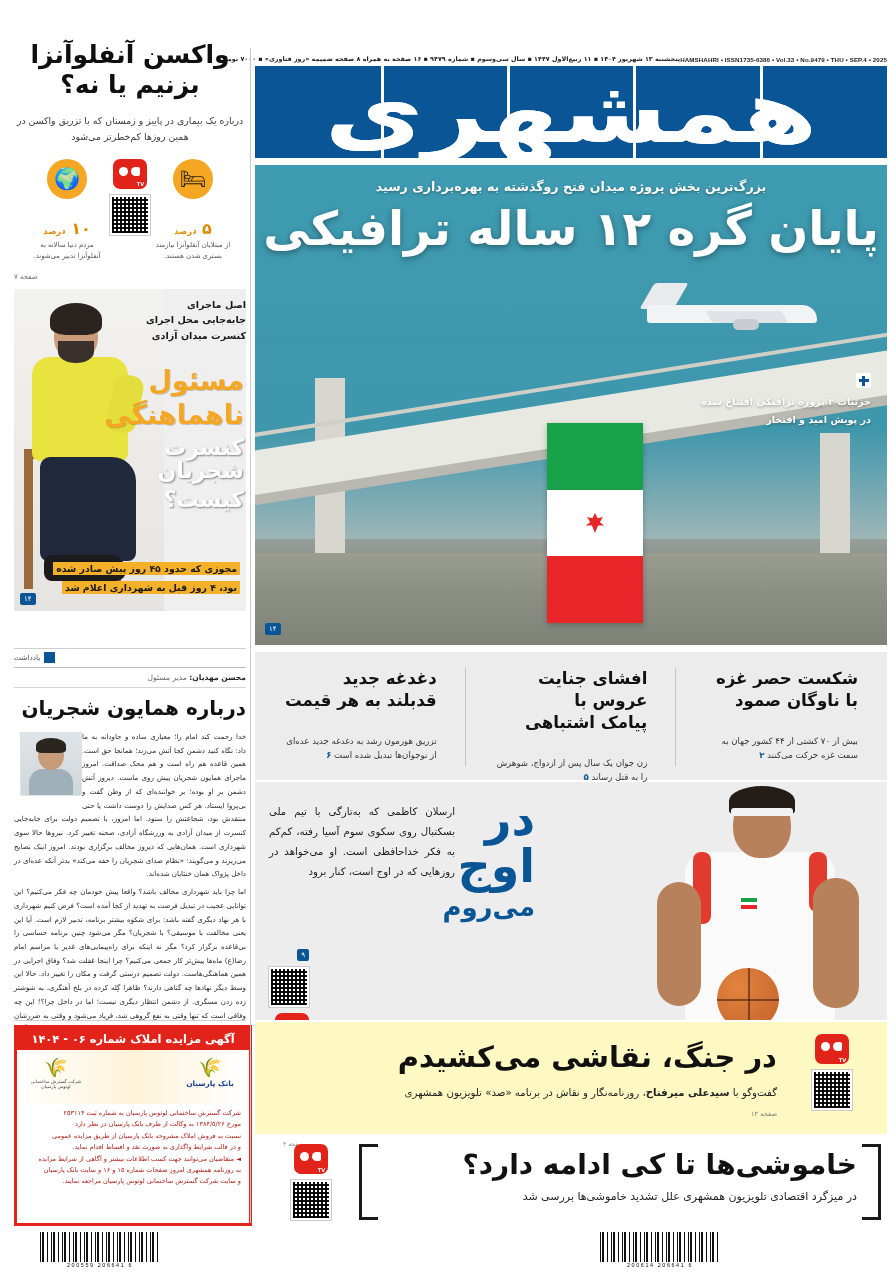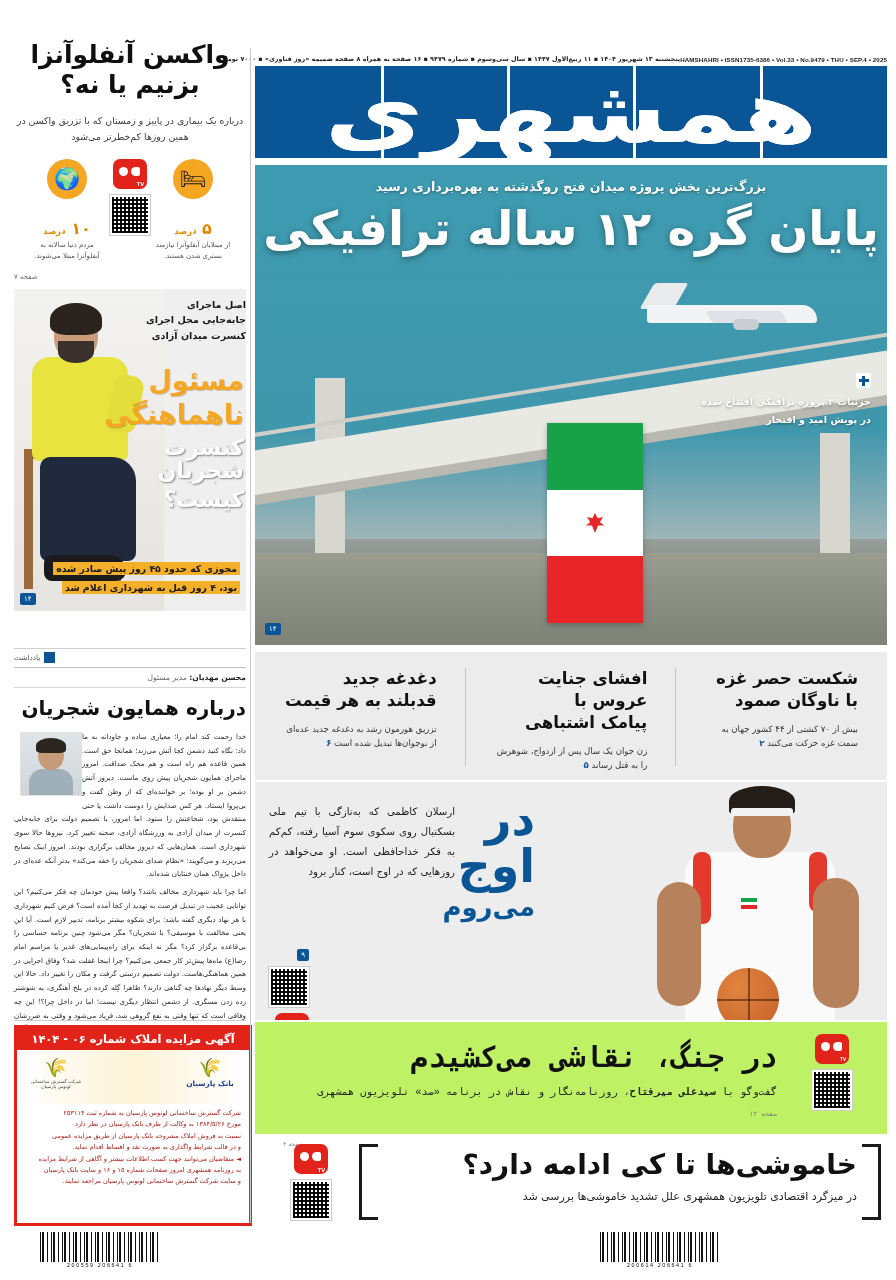--- a/index.html
+++ b/index.html
@@ -151,21 +151,21 @@
   .plus-ico:before,.plus-ico:after{content:"";position:absolute;background:#0a5596;}
   .plus-ico:before{left:6.2px;top:2.5px;width:2.6px;height:10px;}
   .plus-ico:after{left:2.5px;top:6.2px;width:10px;height:2.6px;}
   .hero-pg{position:absolute;left:10px;bottom:10px;}
 
   
   .briefs{position:absolute;left:255px;top:652px;width:632px;height:128px;background:#ececec;display:flex;direction:rtl;}
   .brief{flex:1;padding:16px 29px 0;direction:rtl;text-align:right;position:relative;}
   .brief + .brief:before{content:"";position:absolute;right:0;top:16px;bottom:14px;width:1px;background:#c4c4c4;}
   .brief h3{margin:0;font-size:16.6px;font-weight:bold;line-height:1.32;color:#111;letter-spacing:-.4px;}
-  .brief p{margin:10px 0 0;font-size:8.6px;line-height:1.68;color:#333;}
+  .brief p{margin:22px 0 0;font-size:8.6px;line-height:1.68;color:#333;}
   .brief .pg{color:#0a5596;font-weight:bold;}
 
   
   .editorial{position:absolute;left:14px;top:652px;width:232px;}
   .ed-top{display:flex;justify-content:flex-end;align-items:center;gap:4px;direction:rtl;}
   .ed-label{font-size:7.4px;color:#555;}
   .ed-sq{width:11px;height:11px;background:#0a5596;}
   .ed-rule{height:1px;background:#bdbdbd;margin:4px 0 5px;}
   .ed-author{direction:rtl;text-align:right;font-size:7.6px;color:#222;}
   .ed-author b{font-weight:bold;}
@@ -229,21 +229,21 @@
   .sp-title .l2{font-size:26px;display:block;margin-top:4px;}
   .sp-text{
     position:absolute;left:14px;top:20px;width:186px;direction:rtl;text-align:justify;
     font-size:10.2px;line-height:1.95;color:#1c1c1c;
   }
   .sp-meta{position:absolute;left:14px;top:160px;}
   .sp-meta .qr{margin:6px 0 0;}
   .sp-tv{margin-top:6px;}
 
   
-  .interview{position:absolute;left:255px;top:1022px;width:632px;height:112px;background:#bef264;font-family:Liberation Mono, monospace;}
+  .interview{position:absolute;left:255px;top:1022px;width:632px;height:112px;background:#fef9c3;}
   .iv-title{
     position:absolute;right:110px;top:18px;left:14px;direction:rtl;text-align:right;
     font-size:29px;font-weight:bold;color:#111;letter-spacing:-1px;
   }
   .iv-sub{
     position:absolute;right:110px;top:62px;left:14px;direction:rtl;text-align:right;
     font-size:10.2px;color:#222;line-height:1.7;
   }
   .iv-sub b{font-weight:bold;}
   .iv-pg{position:absolute;right:110px;top:88px;direction:rtl;font-size:6.6px;color:#777;}
@@ -313,21 +313,21 @@
           </div>
           <div class="qr"></div>
         </div>
 
         <div class="stat" style="left:14px;top:0">
           <div class="circ">🌍</div>
           <div class="num">
             <span>۱۰</span>
             <small>درصد</small>
           </div>
-          <div class="txt">مردم دنیا سالانه به آنفلوآنزا مبتلا می‌شوند.</div>
+          <div class="txt">مردم دنیا سالانه به آنفلوآنزا تدبیر می‌شوند.</div>
         </div>
       </div>
 
       <div class="pgref rtl" style="margin-top:6px">صفحه ۷</div>
     </div>
 
     <div class="concert">
       <div class="photo">
         <div class="chair">
           <i style="left:4px;top:40px;width:9px;height:140px;"></i>

